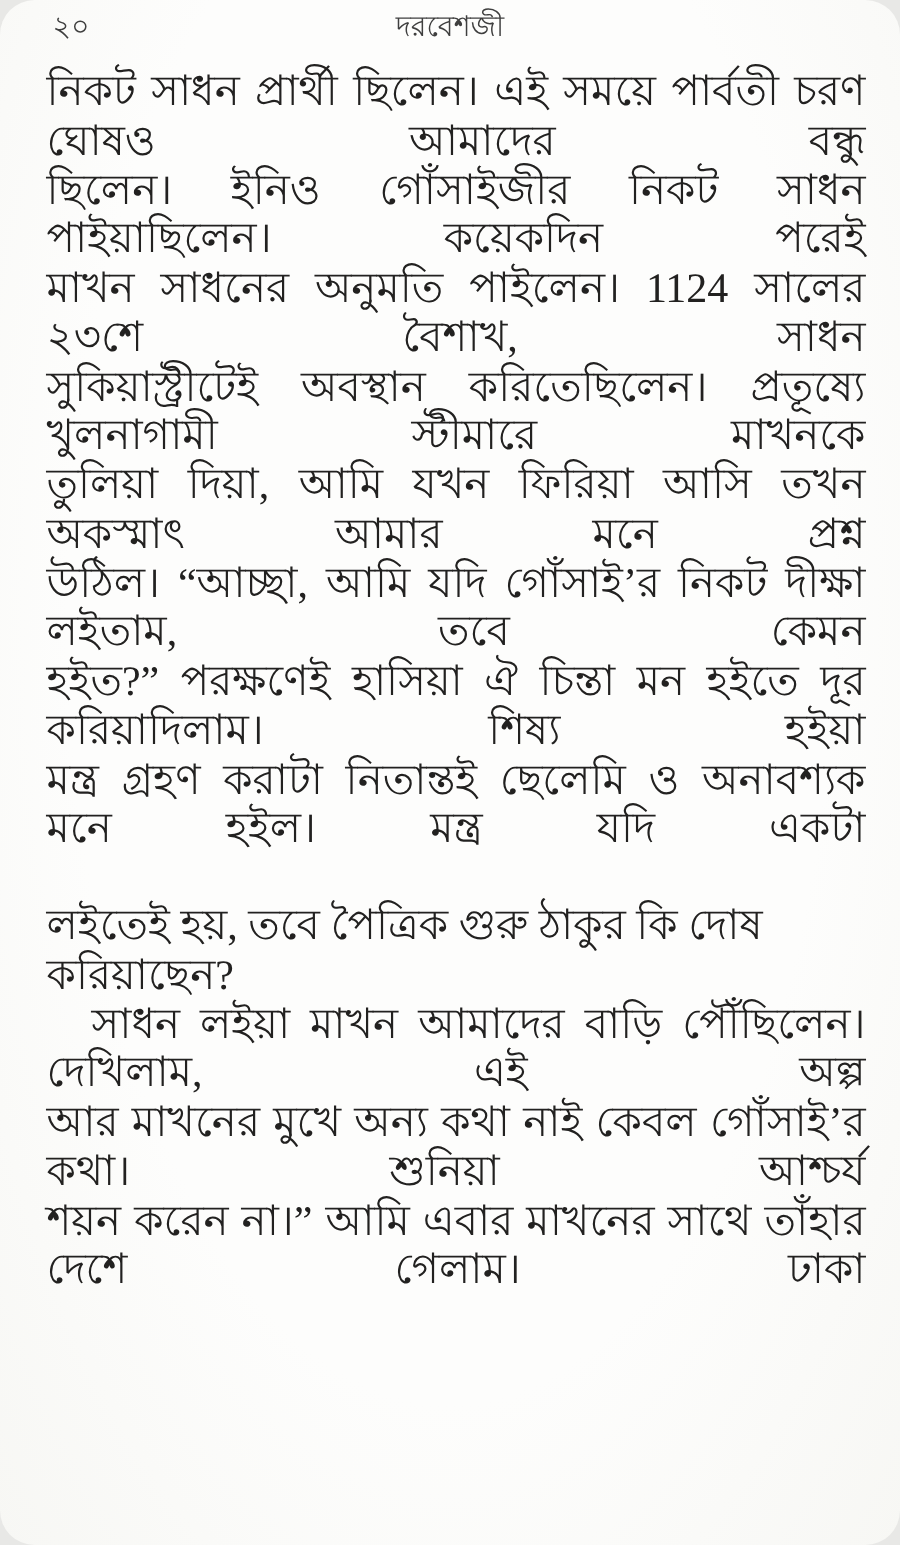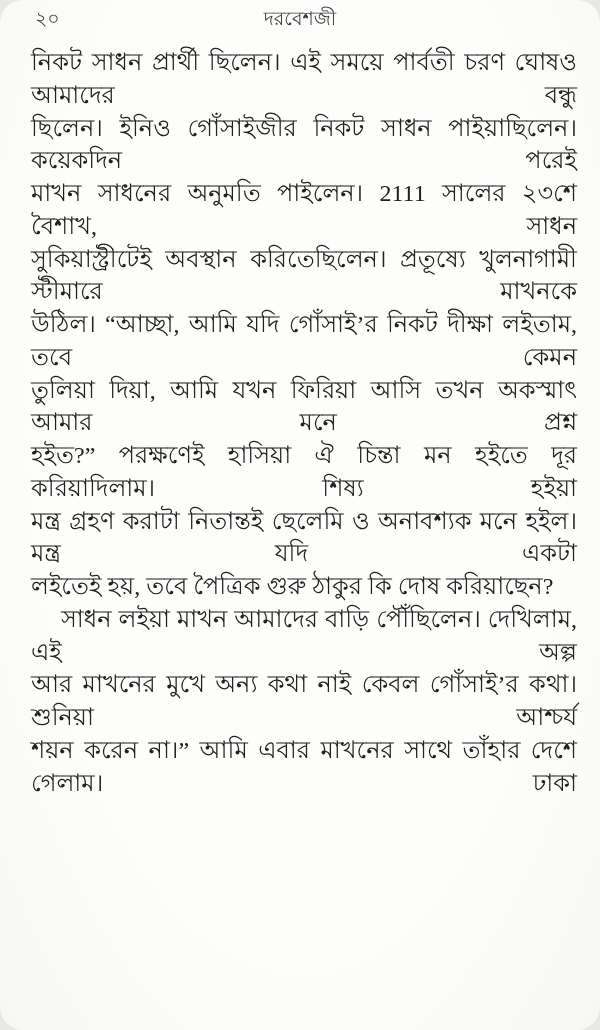--- a/index.html
+++ b/index.html
@@ -44,52 +44,53 @@
     position: absolute;
     top: 46px;
     left: 31px;
     right: 23px;
   }
   .para {
     margin: 0;
     padding: 0;
   }
   .line {
-    font-size: 24px;
+    font-size: 28px;
     line-height: 32.75px;
     text-align: justify;
     text-align-last: justify;
     text-justify: inter-word;
     color: #222120;
   }
   .line.last {
-    text-align: right;
+    text-align: left;
     text-align-last: left;
+    margin-top: 32px;
   }
   .line.indent {
     text-indent: 30px;
     font-family: Liberation Serif, serif;
   }
 </style>
 </head>
 <body>
 
 <div class="page">
   <div class="page-header">
     <span class="page-number">২০</span>
     <span class="running-title">দরবেশজী</span>
   </div>
   <div class="page-body">
       <div class="para">
         <div class="line">নিকট সাধন প্রার্থী ছিলেন। এই সময়ে পার্বতী চরণ ঘোষও আমাদের বন্ধু</div>
         <div class="line">ছিলেন। ইনিও গোঁসাইজীর নিকট সাধন পাইয়াছিলেন। কয়েকদিন পরেই</div>
-        <div class="line">মাখন সাধনের অনুমতি পাইলেন। 2111 সালের ২৩শে বৈশাখ, সাধন</div>
+        <div class="line">মাখন সাধনের অনুমতি পাইলেন। 1124 সালের ২৩শে বৈশাখ, সাধন</div>
         <div class="line">সুকিয়াস্ট্রীটেই অবস্থান করিতেছিলেন। প্রতূষ্যে খুলনাগামী স্টীমারে মাখনকে</div>
+        <div class="line">তুলিয়া দিয়া, আমি যখন ফিরিয়া আসি তখন অকস্মাৎ আমার মনে প্রশ্ন</div>
         <div class="line">উঠিল। “আচ্ছা, আমি যদি গোঁসাই’র নিকট দীক্ষা লইতাম, তবে কেমন</div>
-        <div class="line">তুলিয়া দিয়া, আমি যখন ফিরিয়া আসি তখন অকস্মাৎ আমার মনে প্রশ্ন</div>
         <div class="line">হইত?” পরক্ষণেই হাসিয়া ঐ চিন্তা মন হইতে দূর করিয়াদিলাম। শিষ্য হইয়া</div>
         <div class="line">মন্ত্র গ্রহণ করাটা নিতান্তই ছেলেমি ও অনাবশ্যক মনে হইল। মন্ত্র যদি একটা</div>
         <div class="line last">লইতেই হয়, তবে পৈত্রিক গুরু ঠাকুর কি দোষ করিয়াছেন?</div>
       </div>
       <div class="para">
         <div class="line indent">সাধন লইয়া মাখন আমাদের বাড়ি পৌঁছিলেন। দেখিলাম, এই অল্প</div>
         <div class="line">আর মাখনের মুখে অন্য কথা নাই কেবল গোঁসাই’র কথা। শুনিয়া আশ্চর্য</div>
         <div class="line">শয়ন করেন না।” আমি এবার মাখনের সাথে তাঁহার দেশে গেলাম। ঢাকা</div>
       </div>
     </div>

